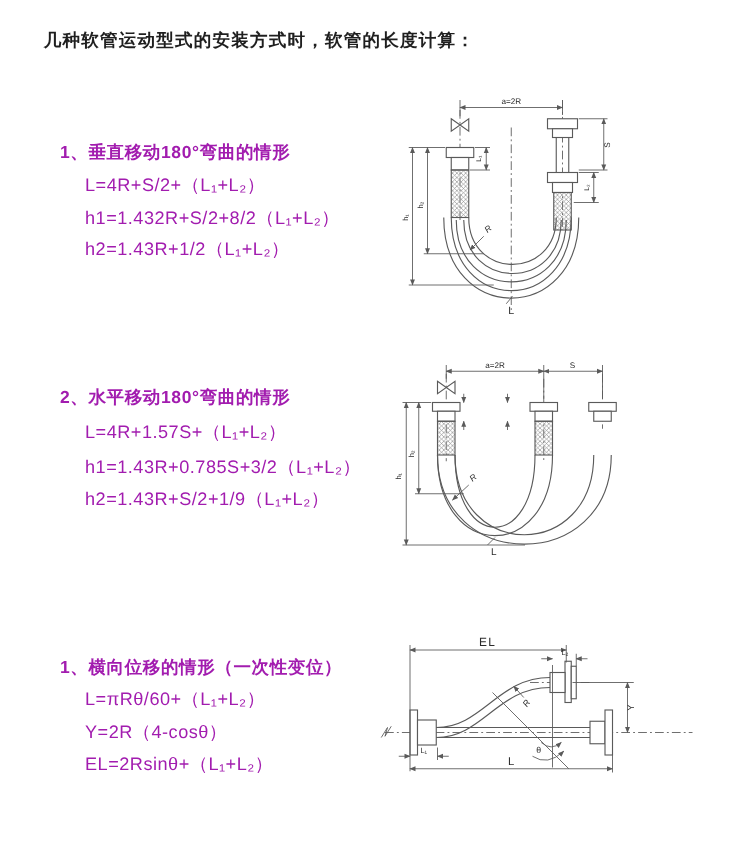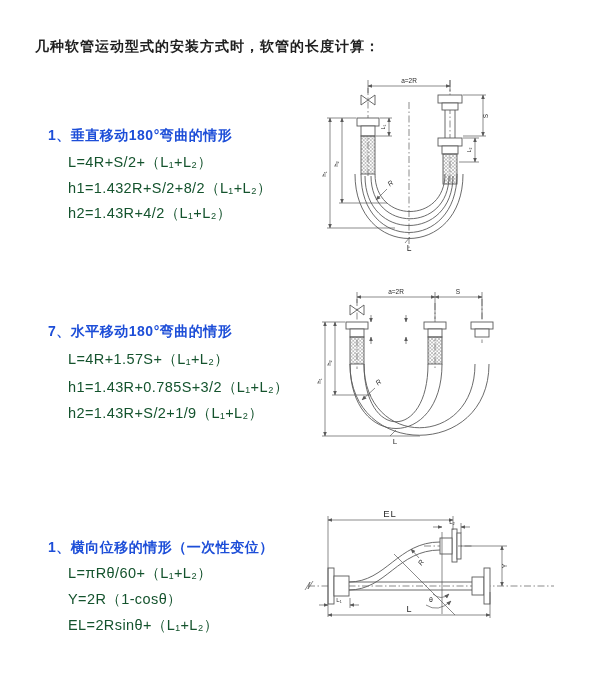--- a/index.html
+++ b/index.html
@@ -2,58 +2,58 @@
 <html><head>
 <meta charset="utf-8">
 <style>
   html,body{margin:0;padding:0;}
   body{
     width:600px;height:675px;position:relative;overflow:hidden;
     background:#ffffff;
     font-family:"Liberation Sans","DejaVu Sans",sans-serif;
     color:#222;
   }
-  .abs{position:absolute;white-space:nowrap;margin-top:14px;}
+  .abs{position:absolute;white-space:nowrap;}
   .doc-title{
     font-size:14px;font-weight:bold;letter-spacing:1px;color:#1f1f1f;
   }
   .sec-heading{
-    font-size:14px;font-weight:bold;letter-spacing:0.5px;color:#1d4ed8;
+    font-size:14px;font-weight:bold;letter-spacing:0.5px;color:#a21caf;
   }
   .formula{
-    font-size:14.5px;letter-spacing:0.4px;color:#14532d;
+    font-size:14.5px;letter-spacing:0.4px;color:#a21caf;
   }
   svg{position:absolute;overflow:visible;}
   svg line, svg path.ln, svg polyline{stroke:#5a5a5a;fill:none;}
   svg .draw{stroke-width:0.9;}
   svg .dim{stroke-width:0.7;}
   svg .cl{stroke-width:0.7;stroke-dasharray:7 2.5 1.5 2.5;}
   svg rect.part{fill:#ffffff;stroke:#5a5a5a;stroke-width:0.9;}
   svg rect.braid{stroke:#5a5a5a;stroke-width:0.9;}
   svg text{fill:#2b2b2b;font-family:"Liberation Sans","DejaVu Sans",sans-serif;}
   svg .lbl-it{font-style:italic;}
 </style>
 </head>
 <body>
 
 <div class="abs doc-title" style="left:35px;top:24px">几种软管运动型式的安装方式时，软管的长度计算：</div>
 
 <div class="abs sec-heading" style="left:48px;top:113px">1、垂直移动180°弯曲的情形</div>
 <div class="abs formula" style="left:68px;top:139px">L=4R+S/2+（L₁+L₂）</div>
 <div class="abs formula" style="left:68px;top:165px">h1=1.432R+S/2+8/2（L₁+L₂）</div>
-<div class="abs formula" style="left:68px;top:190px">h2=1.43R+4/2（L₁+L₂）</div>
-
-<div class="abs sec-heading" style="left:48px;top:309px">7、水平移动180°弯曲的情形</div>
+<div class="abs formula" style="left:68px;top:190px">h2=1.43R+1/2（L₁+L₂）</div>
+
+<div class="abs sec-heading" style="left:48px;top:309px">2、水平移动180°弯曲的情形</div>
 <div class="abs formula" style="left:68px;top:336px">L=4R+1.57S+（L₁+L₂）</div>
 <div class="abs formula" style="left:68px;top:364px">h1=1.43R+0.785S+3/2（L₁+L₂）</div>
 <div class="abs formula" style="left:68px;top:390px">h2=1.43R+S/2+1/9（L₁+L₂）</div>
 
 <div class="abs sec-heading" style="left:48px;top:525px">1、横向位移的情形（一次性变位）</div>
 <div class="abs formula" style="left:68px;top:550px">L=πRθ/60+（L₁+L₂）</div>
-<div class="abs formula" style="left:68px;top:576px">Y=2R（1-cosθ）</div>
+<div class="abs formula" style="left:68px;top:576px">Y=2R（4-cosθ）</div>
 <div class="abs formula" style="left:68px;top:602px">EL=2Rsinθ+（L₁+L₂）</div>
 
 <svg style="left:313px;top:72px" width="210" height="185" viewBox="0 0 210 185">
   <defs>
     <marker id="arr1" viewBox="0 0 10 10" refX="9" refY="5" markerWidth="7" markerHeight="7" orient="auto-start-reverse">
       <path d="M0,1 L10,5 L0,9 z" fill="#5a5a5a"></path>
     </marker>
     <pattern id="braid1" width="3.5" height="3.5" patternUnits="userSpaceOnUse">
       <path d="M0,3.5 L3.5,0 M0,0 L3.5,3.5" stroke="#8a8a8a" stroke-width="0.5"></path>
     </pattern>

